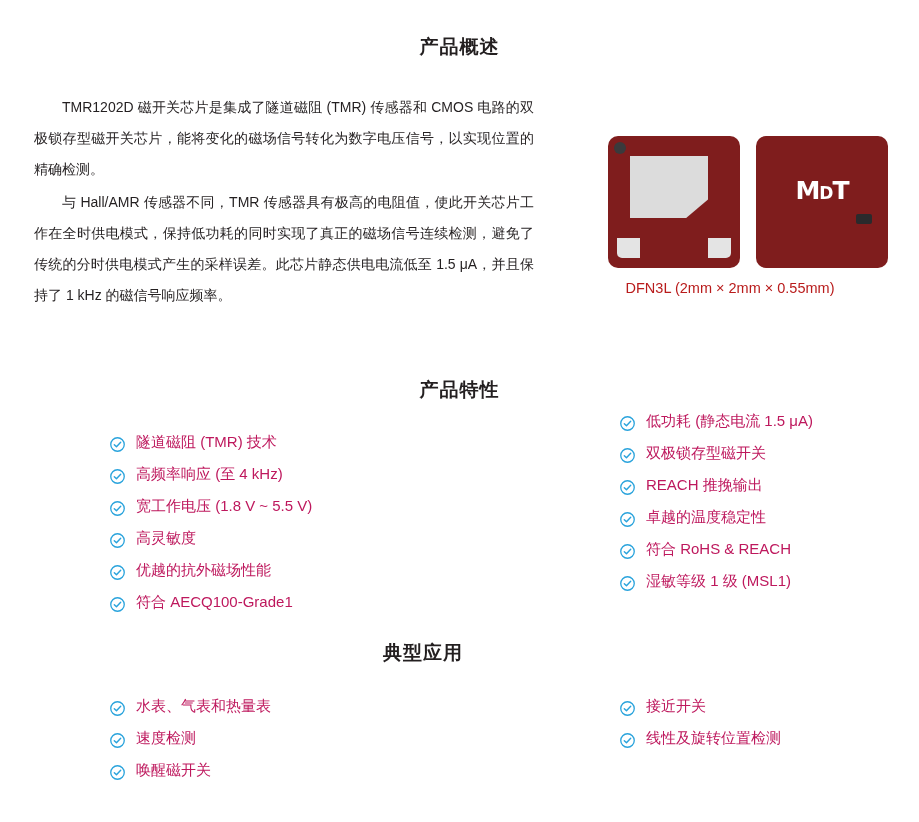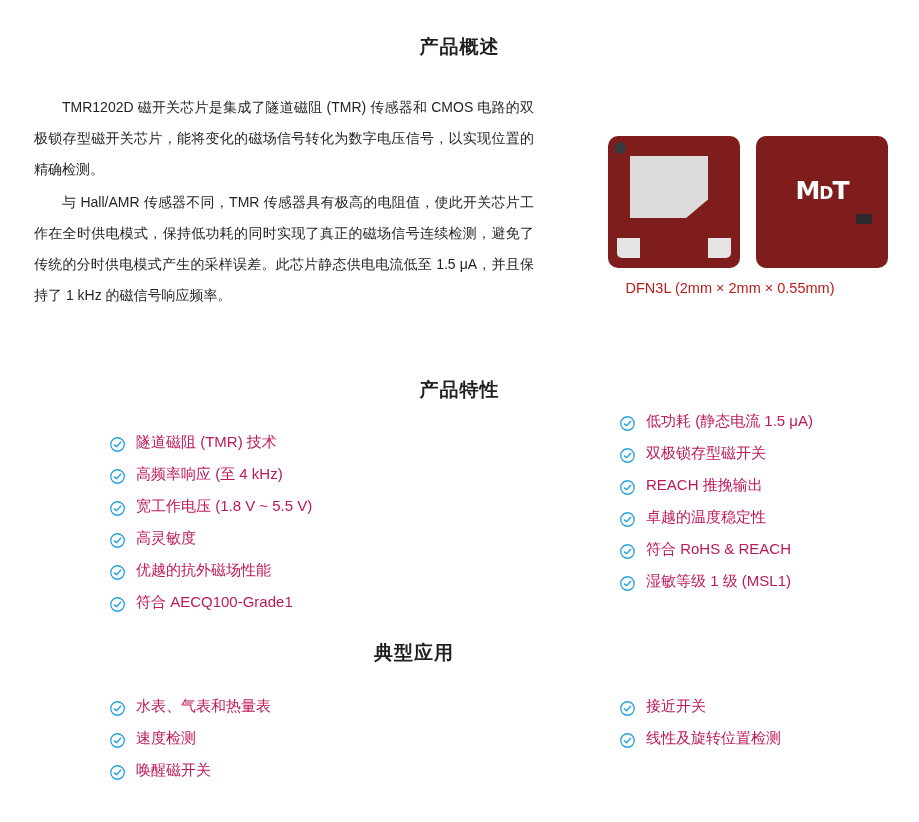--- a/index.html
+++ b/index.html
@@ -28,21 +28,21 @@
   .section-title {
     text-align: center;
     font-size: 19px;
     font-weight: bold;
     color: #231f20;
     letter-spacing: 1px;
   }
 
   #overview-title { position: absolute; left: 0; top: 34px; width: 919px; }
   #features-title { position: absolute; left: 0; top: 377px; width: 919px; }
-  #applications-title { position: absolute; left: 7px; top: 640px; width: 774px; padding-left: 40px; }
+  #applications-title { position: absolute; left: 16px; top: 640px; width: 774px; padding-left: 40px; }
 
   
   .overview-text {
     position: absolute;
     left: 34px;
     top: 92px;
     width: 500px;
     font-size: 14px;
     line-height: 31px;
     color: #231f20;

